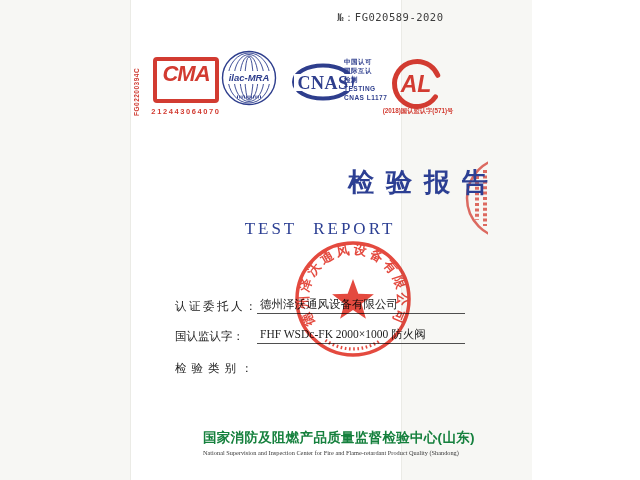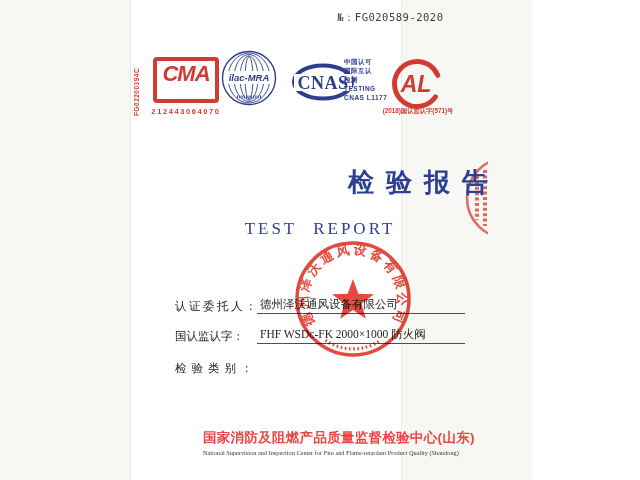--- a/index.html
+++ b/index.html
@@ -70,21 +70,21 @@
 
   .seal{position:absolute;left:283px;top:229px;mix-blend-mode:multiply;opacity:.93;}
 
   .footer-logo{position:absolute;left:150px;top:423px;width:56px;text-align:left;}
   .footer-logo .sdqi-text{
     display:block;margin-top:-2px;font-size:9px;font-weight:800;font-style:italic;
     color:#2e3e8d;letter-spacing:1.5px;
   }
   .org-zh{
     position:absolute;left:203px;top:429px;width:300px;
-    font-size:13.5px;font-weight:bold;color:#ef4444;letter-spacing:.3px;white-space:nowrap;
+    font-size:13.5px;font-weight:bold;color:#15803d;letter-spacing:.3px;white-space:nowrap;
   }
   .org-en{
     position:absolute;left:203px;top:449px;width:280px;
     font-family:"Liberation Serif",serif;font-size:6.3px;color:#3a3a3a;white-space:nowrap;
   }
 </style>
 </head>
 <body>
 
 <div class="canvas">

